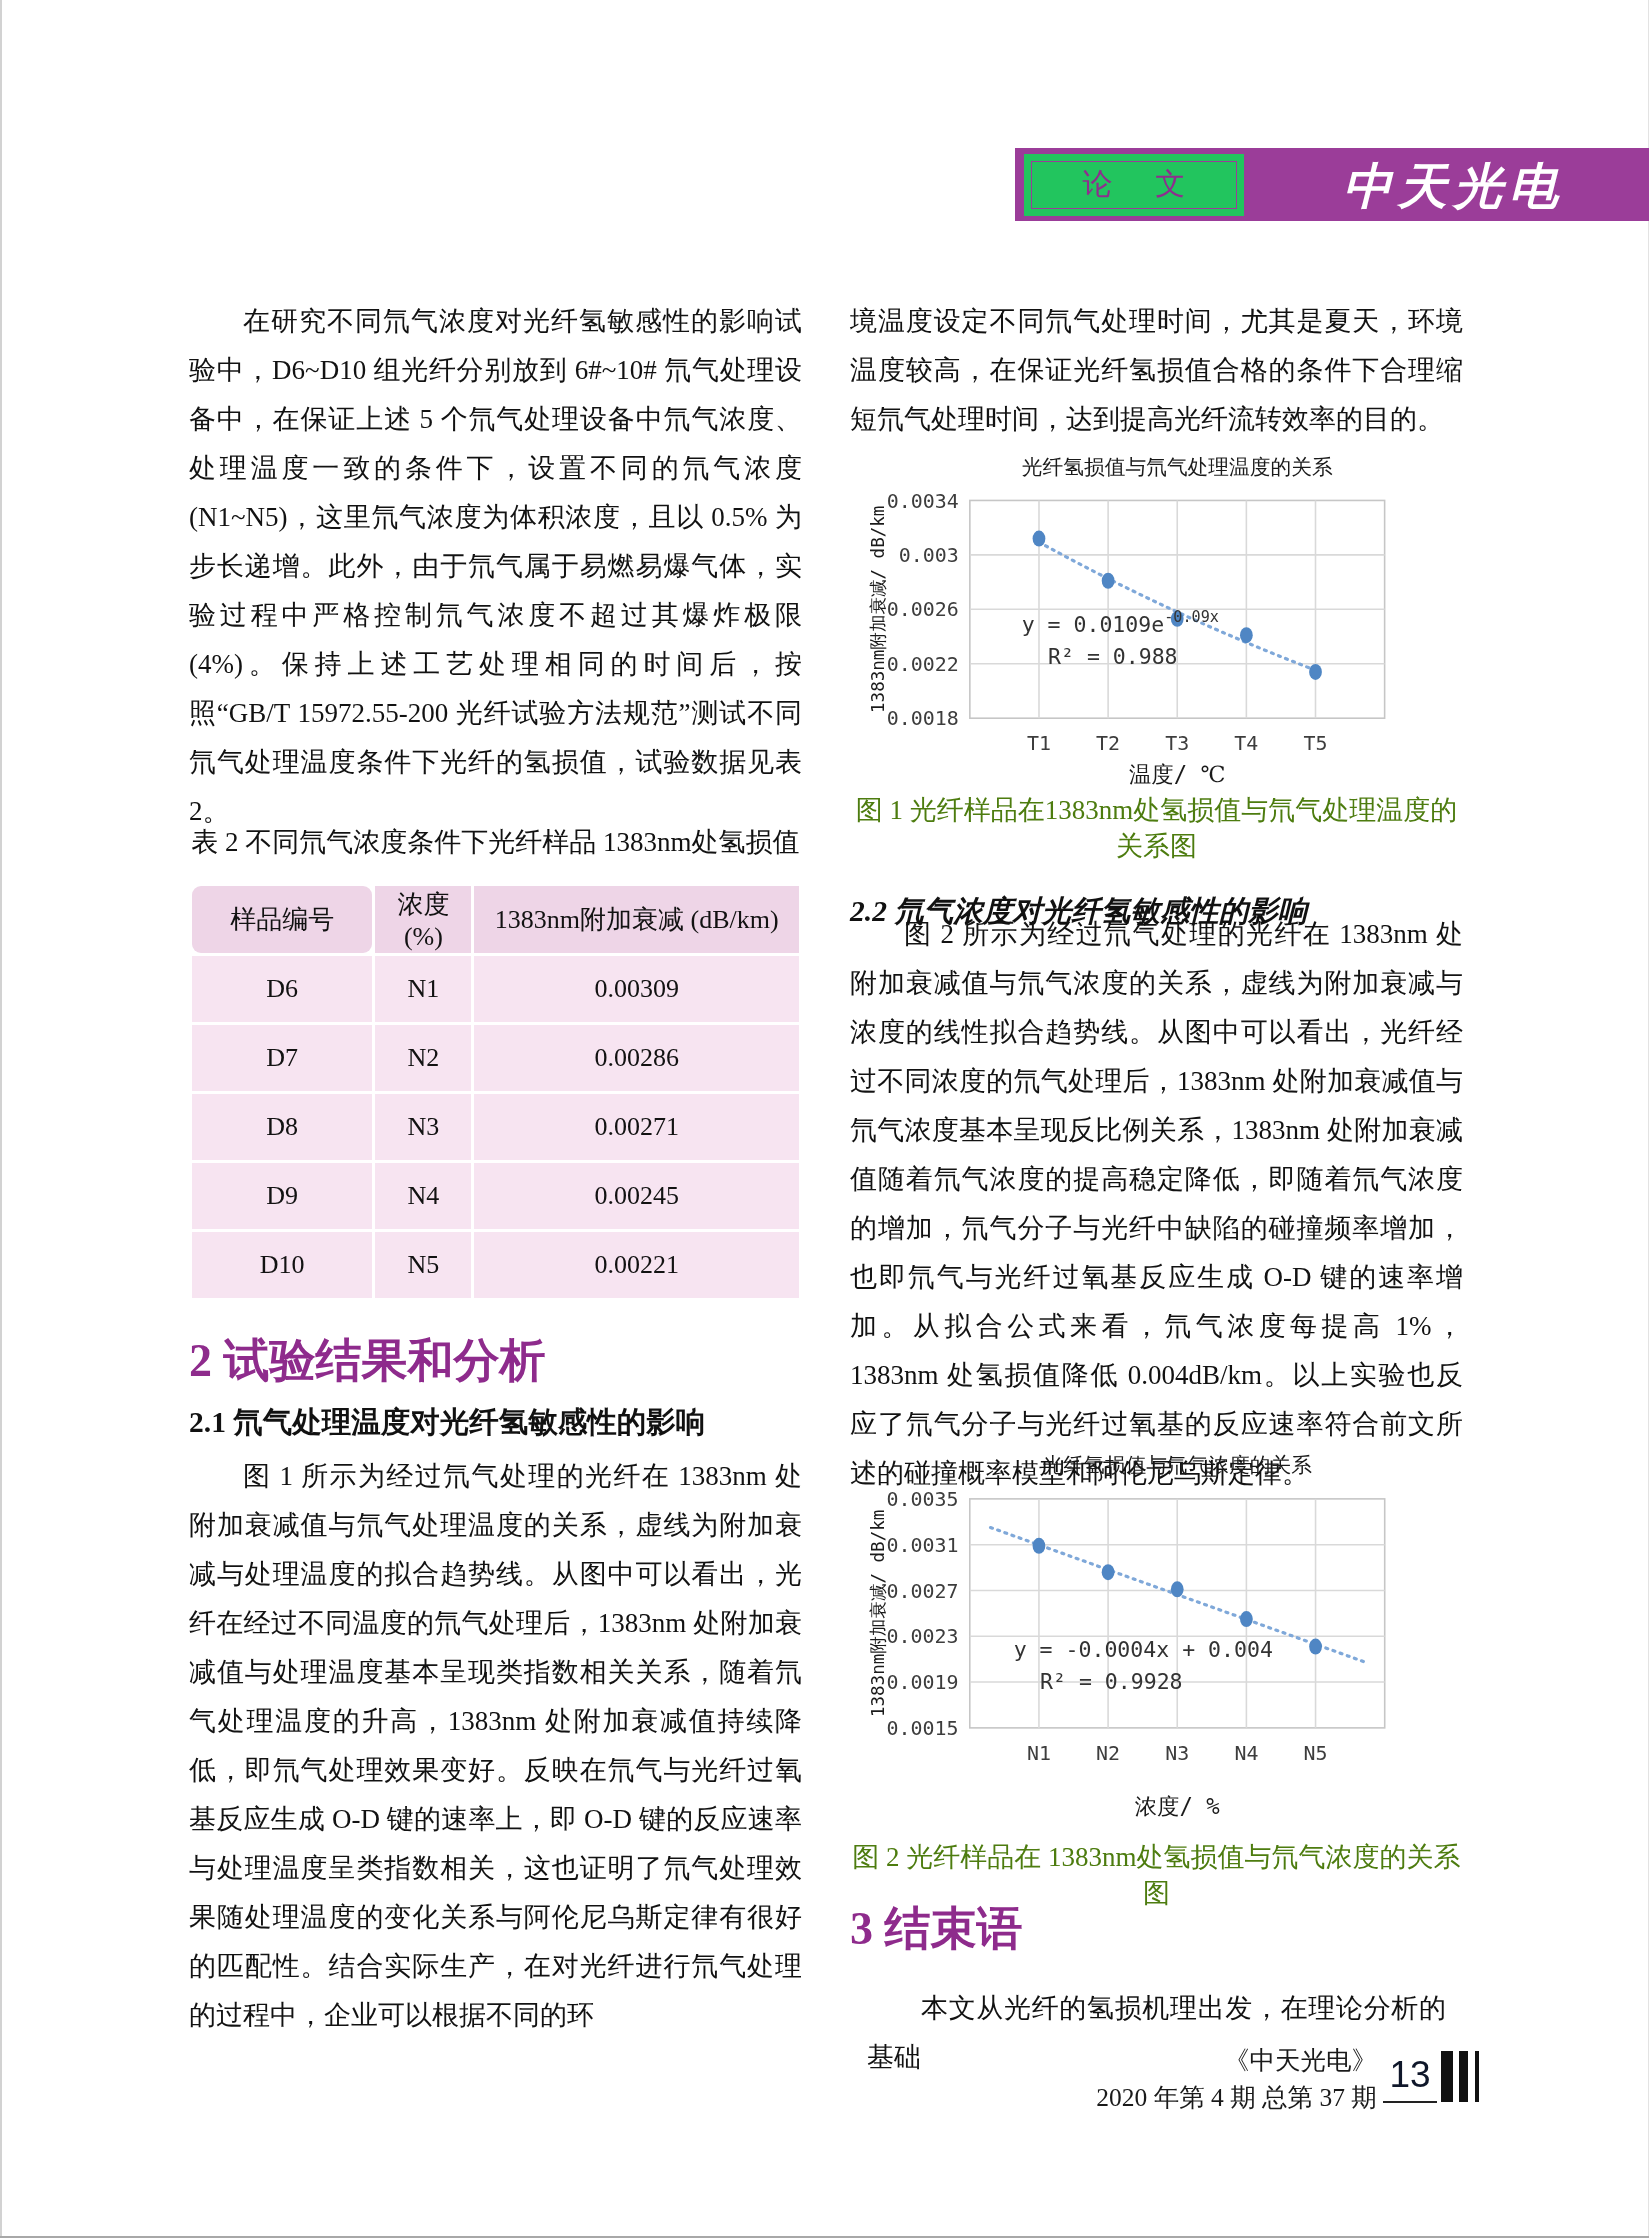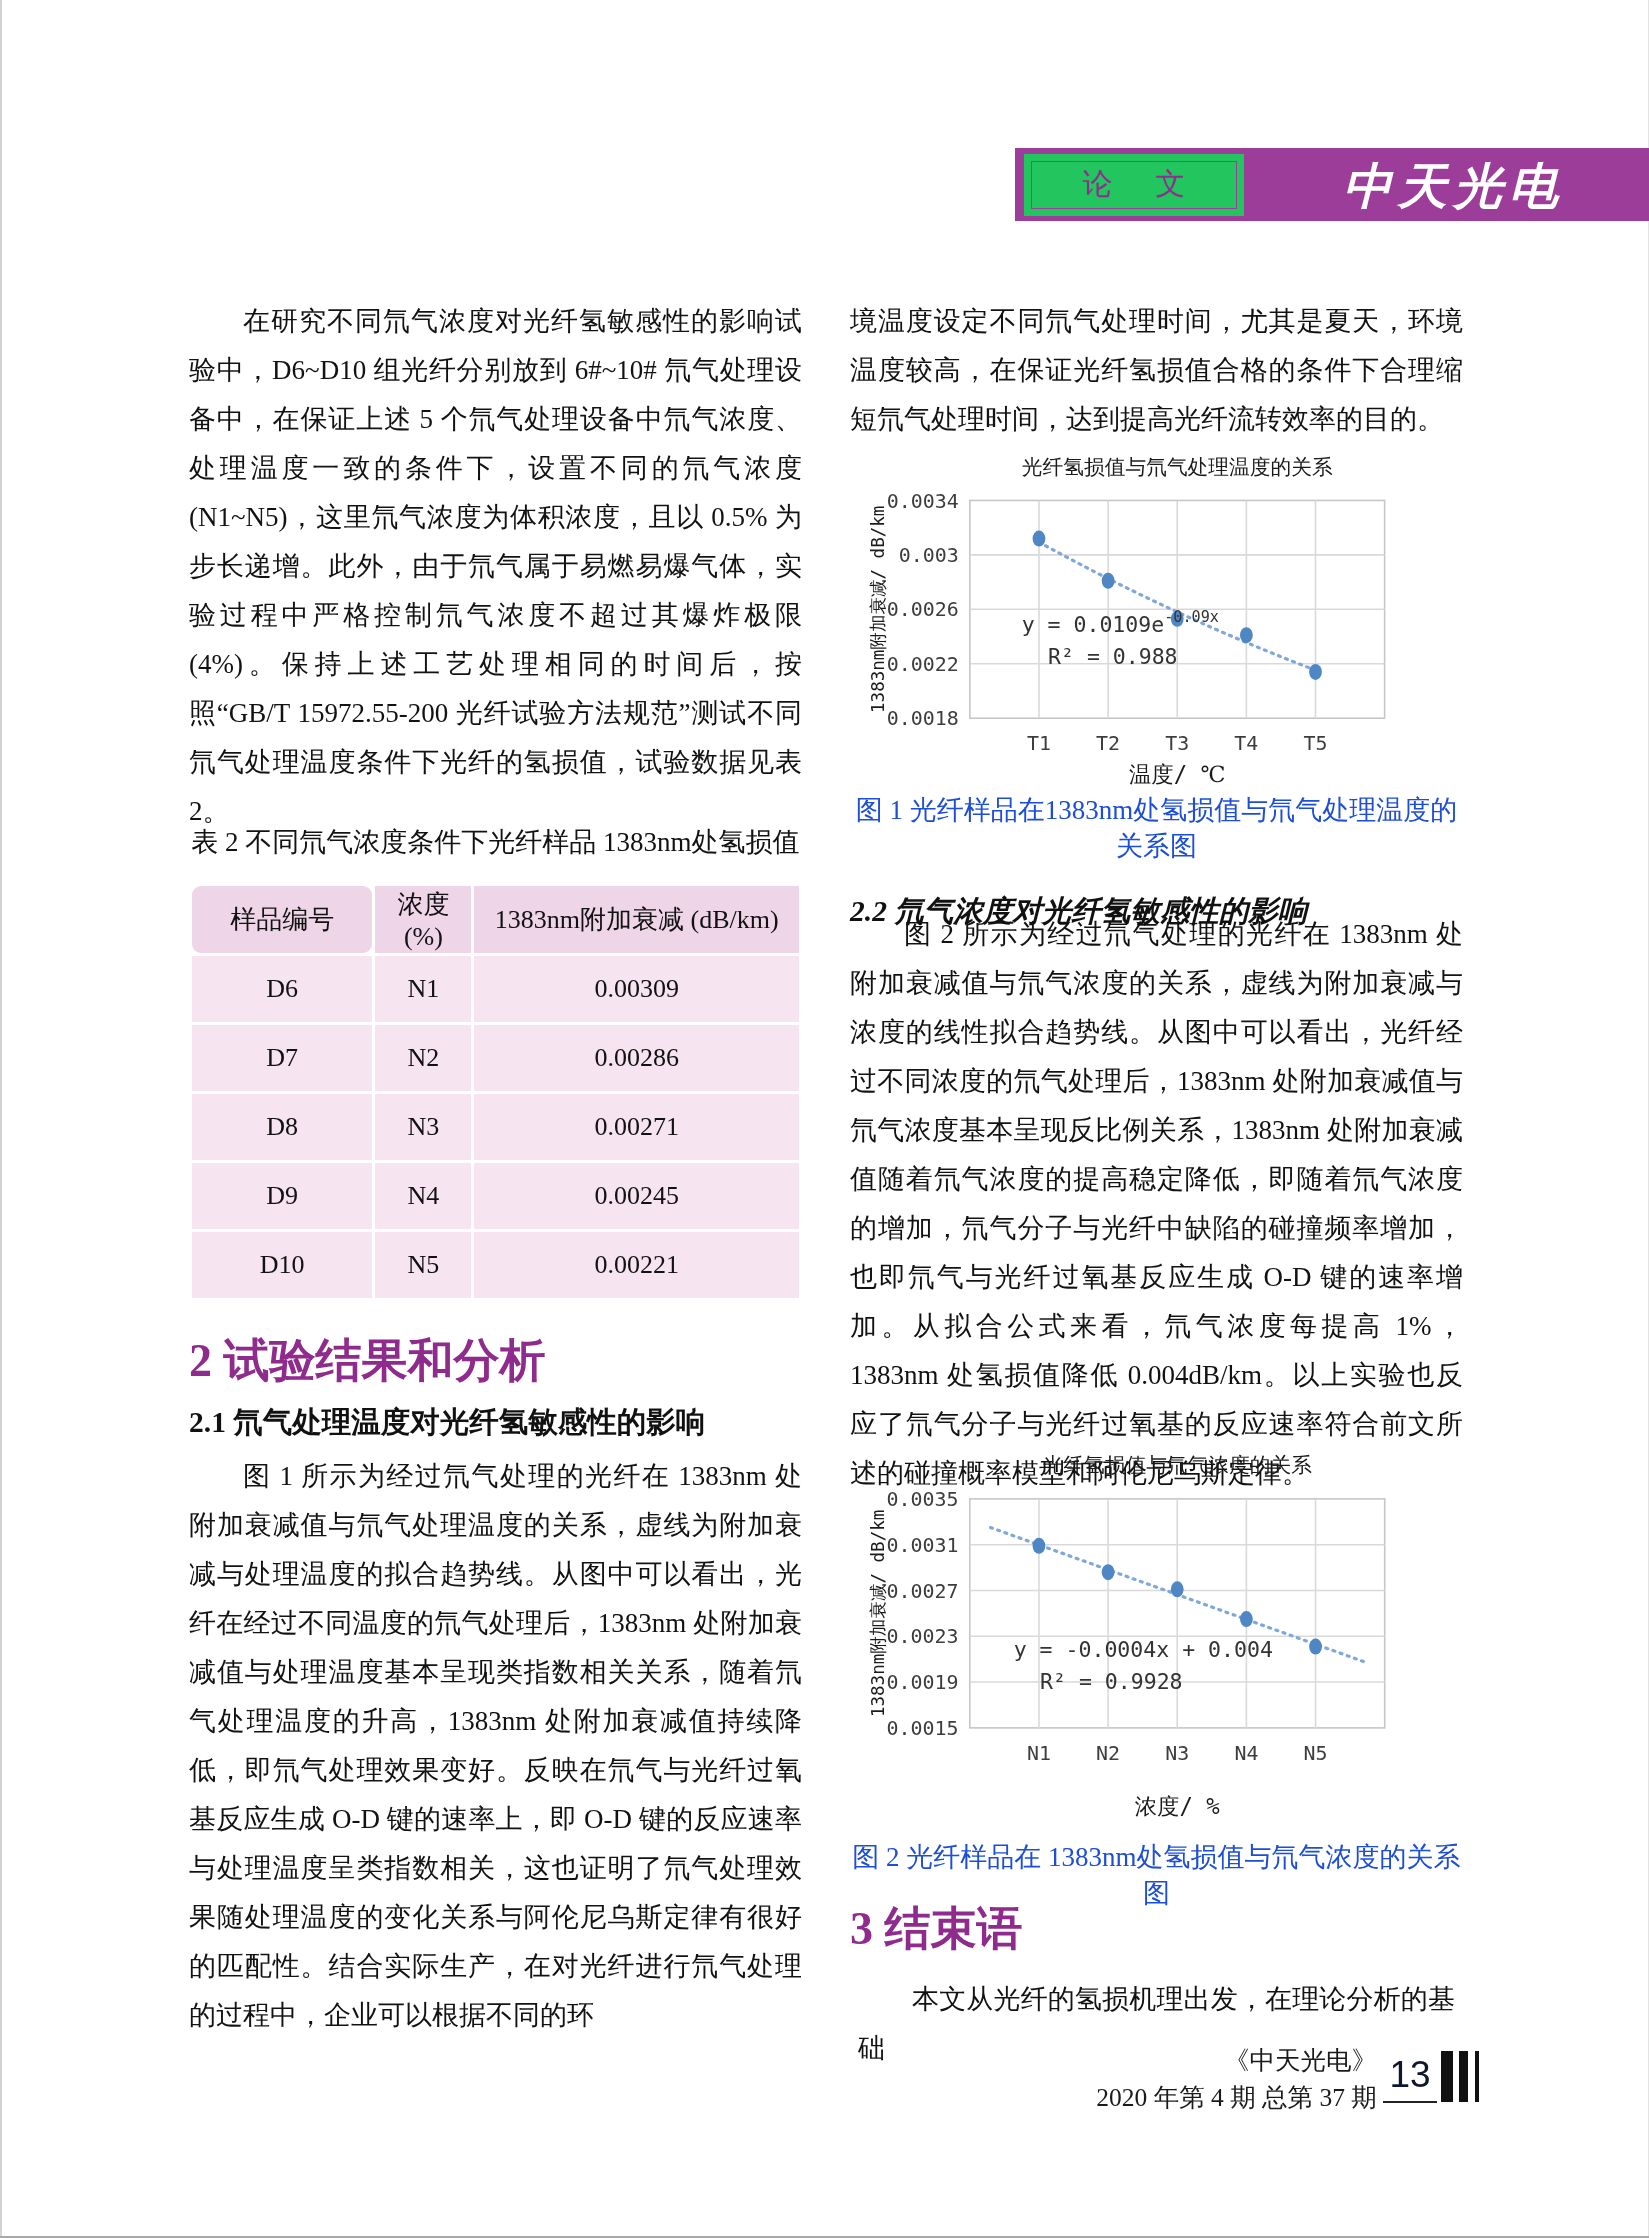--- a/index.html
+++ b/index.html
@@ -25,21 +25,21 @@
 
   .table-title{position:absolute;left:189px;top:824px;width:613px;text-align:center;font-size:27px;}
   .data-table{position:absolute;left:189px;top:883px;width:613px;border-collapse:separate;border-spacing:3.2px;}
   .data-table td{height:64px;text-align:center;vertical-align:middle;font-size:26px;background:#F7E4F1;}
   .data-table tr.head td{background:#EED5E7;}
   .c1{width:30%;border-radius:9px;} .c2{width:16%;} .c3{width:54%;}
 
   .h2{position:absolute;font-size:46px;font-weight:bold;color:#8E2B8C;}
   .h3{position:absolute;font-size:29.5px;font-weight:bold;color:#111111;}
 
-  .fig-caption{position:absolute;width:613px;text-align:center;font-size:27px;color:#1d4ed8;}
+  .fig-caption{position:absolute;width:613px;text-align:center;font-size:27px;color:#4d7c0f;}
 
   .chart{position:absolute;width:613px;}
   .chart svg{overflow:visible;display:block;
      font-family:"DejaVu Sans Mono","DejaVu Serif",monospace;}
 
   .footer-line{position:absolute;text-align:center;font-size:25.5px;color:#1a1a1a;}
   .page-no{position:absolute;left:1383px;top:2054px;font-family:"Liberation Sans","DejaVu Sans",sans-serif;
            font-size:37px;color:#0f172a;border-bottom:2.4px solid #222;padding:0 6.4px 4.8px 6.4px;}
   .barcode{position:absolute;left:1441px;top:2051px;height:51px;display:flex;align-items:stretch;}
   .barcode .b{background:#111;}
@@ -189,21 +189,21 @@
         <text x="42" y="203.5" text-anchor="middle" font-size="22" fill="#1a1a1a" transform="rotate(-90 42 203.5)">1383nm附加衰减/ dB/km</text>
         <text x="205" y="258" font-size="27" fill="#333">y = -0.0004x + 0.004</text>
         <text x="238" y="298" font-size="27" fill="#333">R² = 0.9928</text>
       </svg>
   </div>
   <div class="fig-caption" style="left:850px;top:1839px;">图 2 光纤样品在 1383nm处氢损值与氘气浓度的关系图</div>
 
   <div class="h2" style="left:850px;top:1898px;">3 结束语</div>
 
   <div class="col" style="left:850px;top:1967px;">
-    <p class="body-text indent" style="margin:8px;">本文从光纤的氢损机理出发，在理论分析的基础</p>
+    <p class="body-text indent" style="margin:17px;">本文从光纤的氢损机理出发，在理论分析的基础</p>
   </div>
 
   <div class="footer-line" style="left:1181px;top:2043px;width:239px;">《中天光电》</div>
   <div class="footer-line" style="left:1069px;top:2080px;width:335px;">2020 年第 4 期 总第 37 期</div>
   <div class="page-no">13</div>
   <div class="barcode">
     <div class="b" style="width:12px;"></div>
     <div style="width:5.6px;"></div>
     <div class="b" style="width:9.6px;"></div>
     <div style="width:6.4px;"></div>

